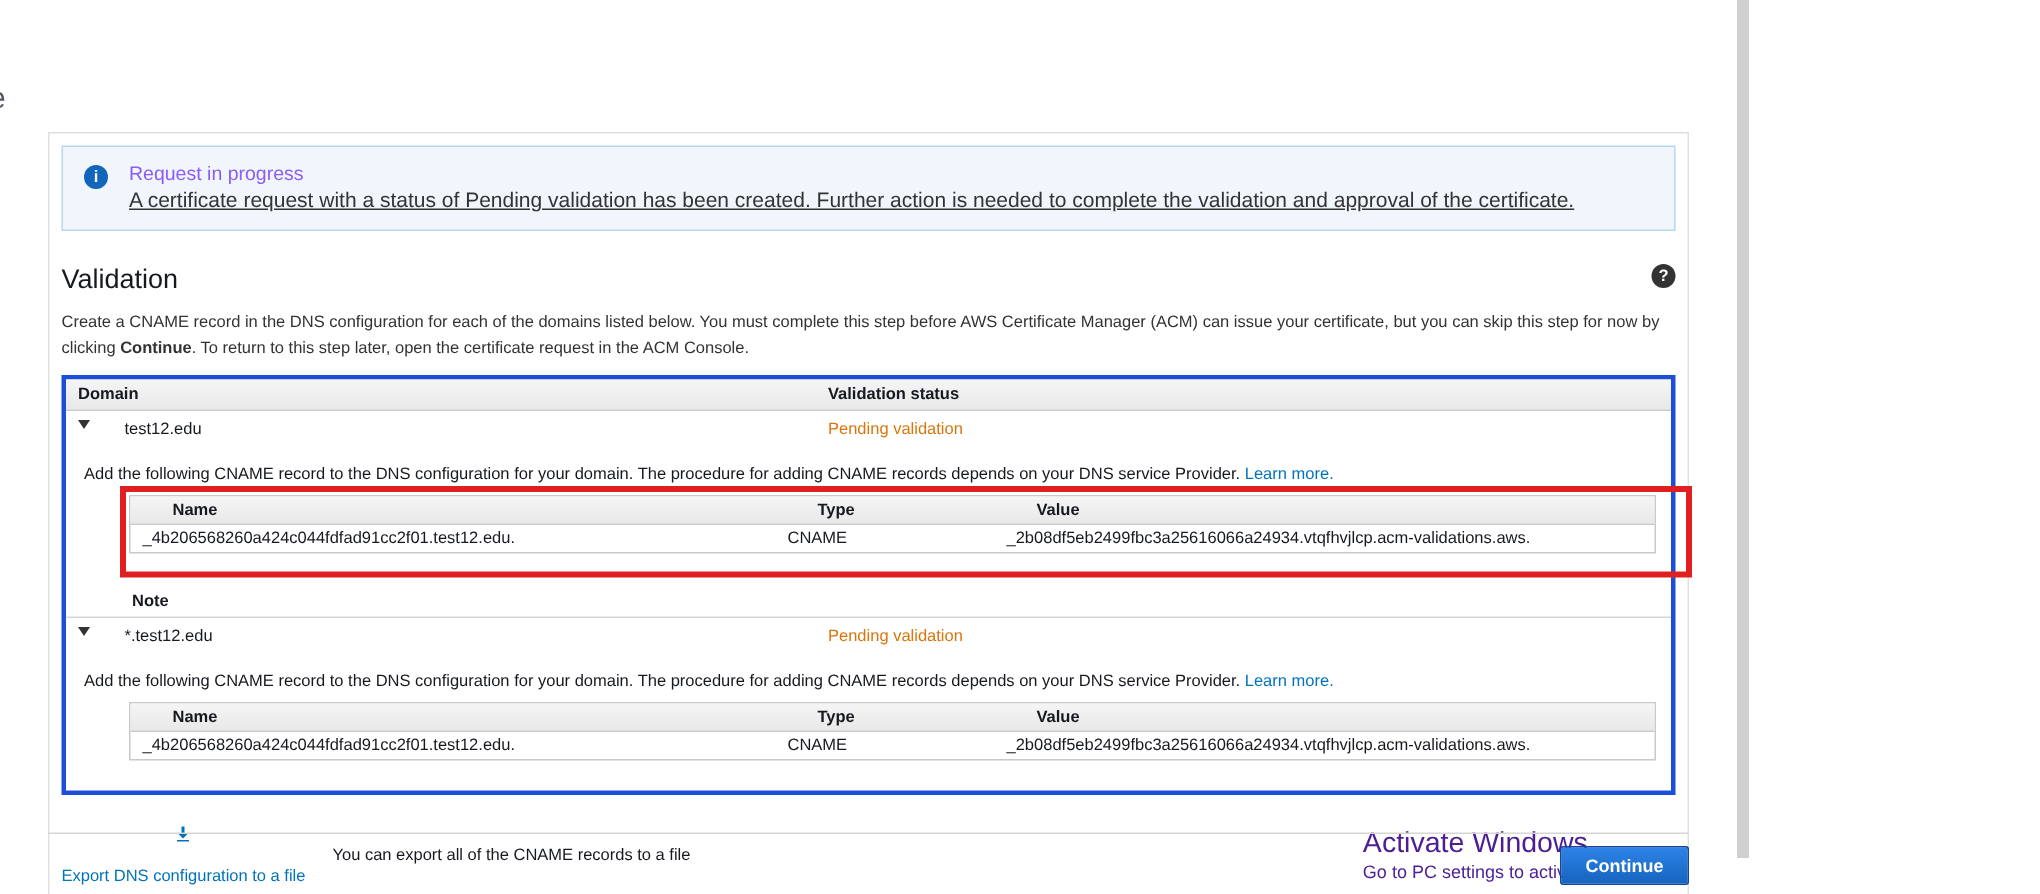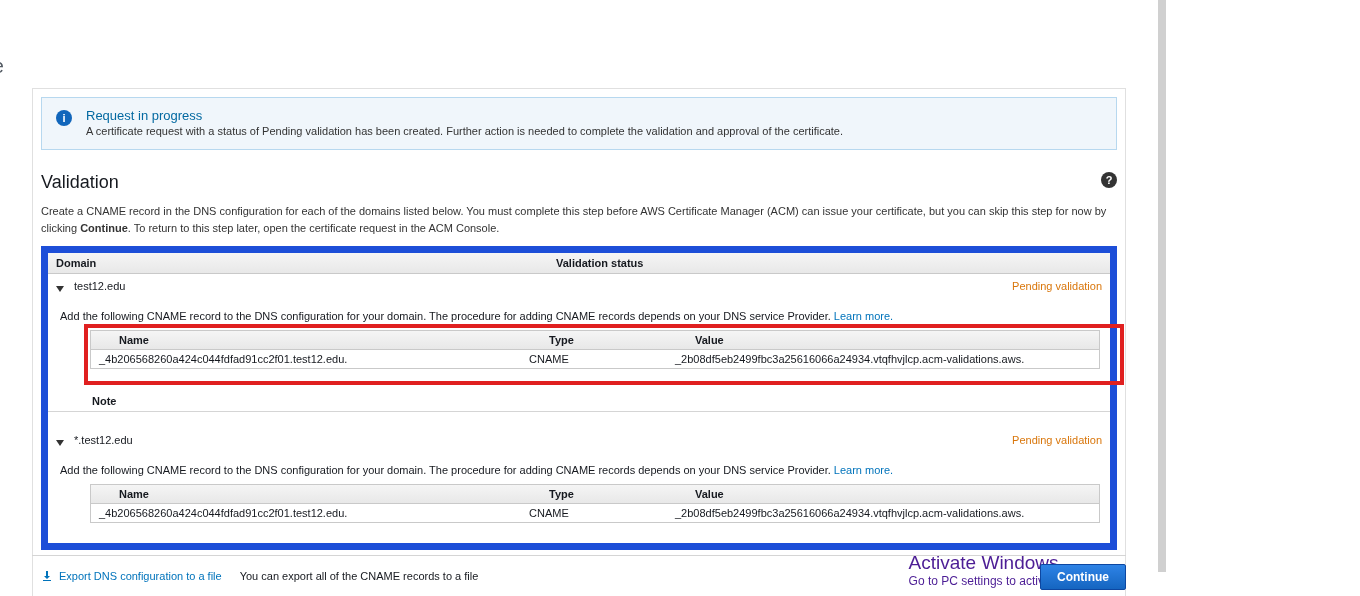--- a/index.html
+++ b/index.html
@@ -47,27 +47,28 @@
     height: 16px;
     border-radius: 50%;
     background: #1166bb;
     color: #fff;
     font-weight: 700;
     font-size: 11px;
     text-align: center;
     line-height: 16px;
   }
   .info-banner .banner-title {
-    color: #0369a1;
+    color: #8b5cf6;
     font-size: 13px;
     margin-bottom: 2px;
   }
   .info-banner .banner-text {
     color: #333;
-    font-size: 11px;
+    font-size: 14px;
+    text-decoration: underline;
   }
   .section-header {
     display: flex;
     justify-content: space-between;
     padding: 22px 8px 6px 8px;
   }
   .section-header h2 {
     font-size: 18px;
     font-weight: 400;
     color: #16191f;
@@ -86,54 +87,54 @@
   .section-description {
     padding: 4px 8px 10px 8px;
     font-size: 11px;
     line-height: 1.5;
     color: #333;
   }
   .section-description b { font-weight: 700; }
 
   .validation-table {
     margin: 0 8px 12px 8px;
-    border: 7px solid #1d4ed8;
+    border: 3px solid #1d4ed8;
   }
   .vt-header {
     display: flex;
     background: linear-gradient(#f5f5f5, #e8e8e8);
     border-bottom: 1px solid #c9c9c9;
     font-weight: 700;
     font-size: 11px;
   }
   .vt-col-domain { flex: 0 0 500px; padding: 4px 8px; }
   .vt-col-status { flex: 1; padding: 4px 8px; }
 
   .domain-row {
     border-bottom: 1px solid #d5d5d5;
   }
-  .domain-row:last-child { border-bottom: none; margin-top: 16px; }
+  .domain-row:last-child { border-bottom: none; }
   .domain-summary {
     display: flex;
     font-size: 11px;
     padding: 2px 0;
   }
   .domain-summary .vt-col-domain {
     display: flex;
-    align-items: flex-end;
-    gap: 10px;
+    align-items: flex-start;
+    gap: 23px;
   }
   .caret {
     width: 0; height: 0;
     border-left: 4px solid transparent;
     border-right: 4px solid transparent;
     border-top: 6px solid #333;
     display: inline-block;
   }
-  .pending { color: #d9760b; text-align: right; }
+  .pending { color: #d9760b; }
 
   .domain-detail {
     padding: 12px 10px 12px 12px;
     font-size: 11px;
   }
   .domain-detail .instr {
     margin-bottom: 8px;
   }
   .link { color: #0073bb; cursor: pointer; }
 
@@ -192,22 +193,23 @@
     display: flex;
     align-items: center;
     gap: 18px;
     padding: 8px 8px 14px 8px;
     font-size: 11px;
   }
   .export-link {
     color: #0073bb;
     display: flex;
     align-items: center;
-    gap: 6px;
+    gap: 16px;
     cursor: pointer;
+    flex-direction: column;
   }
   .dl-icon {
     width: 12px; height: 12px;
     display: inline-block;
   }
   .dl-icon svg { display: block; }
 
   .footer-bar {
     position: absolute;
     left: 32px;

